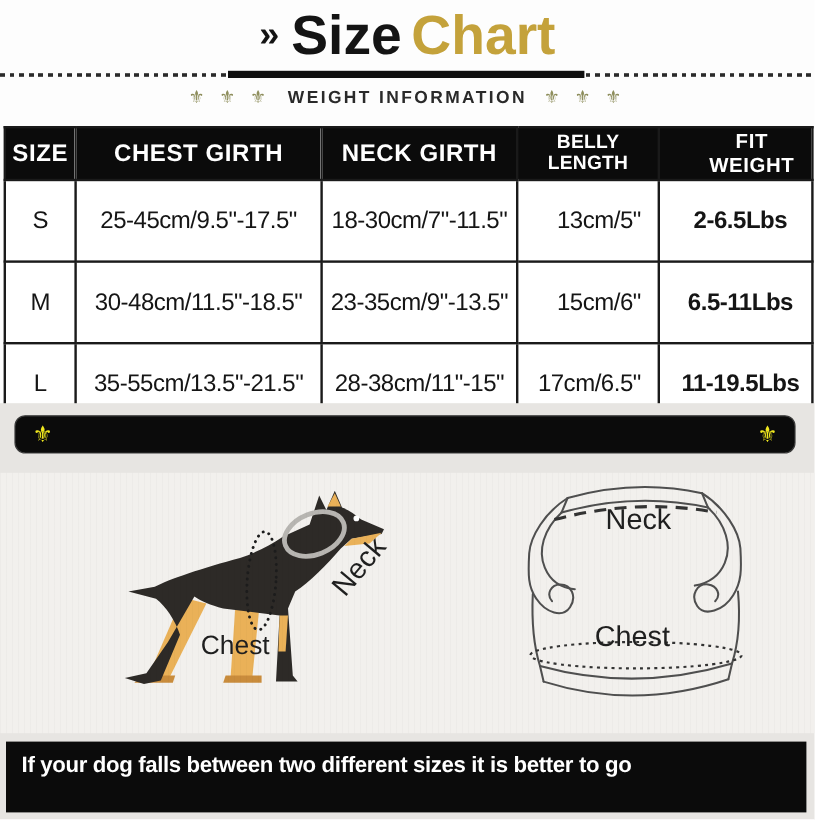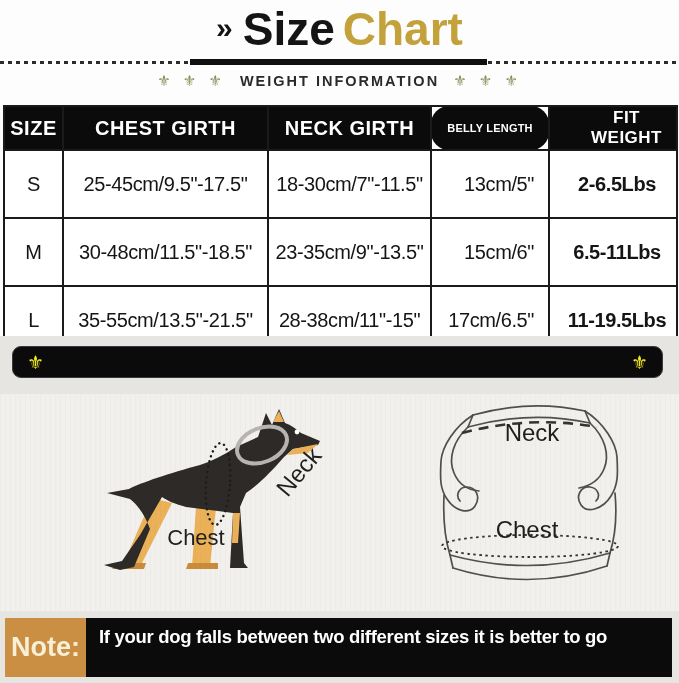--- a/index.html
+++ b/index.html
@@ -23,21 +23,21 @@
     font-size:14.5px;font-weight:bold;letter-spacing:2px;color:#2a2a2a;}
   .product-info .fleur{color:#8e8e5c;letter-spacing:4px;font-size:15px;font-weight:normal;}
   .product-info .pi-label{margin:0 8px;}
 
   
   .size-table{position:absolute;top:105px;left:3px;width:673px;border-collapse:collapse;
     table-layout:fixed;background:#fff;}
   .size-table th,.size-table td{border:2px solid #1a1a1a;text-align:center;overflow:hidden;}
   .size-table th{background:#0b0b0b;color:#fff;height:33px;font-weight:bold;letter-spacing:.5px;}
   .size-table th.h0,.size-table th.h1,.size-table th.h2{font-size:20px;}
-  .size-table th.h3{font-size:11px;letter-spacing:.2px;border-radius:18px;}
+  .size-table th.h3{font-size:16px;letter-spacing:.2px;}
   .size-table th.h4{font-size:17px;padding-left:28px;}
   .size-table td{height:64px;font-size:20px;letter-spacing:-0.4px;color:#151515;background:#fff;}
   .size-table td.c3{text-align:right;padding-right:14px;}
   .size-table td.c4{text-align:center;padding-left:9px;font-weight:bold;}
 
   
   .lower-bg{position:absolute;top:336px;left:0;width:679px;height:347px;background:#e7e5e2;}
 
   
   .banner{position:absolute;top:346px;left:12px;width:651px;height:32px;background:#0b0b0b;
@@ -183,19 +183,18 @@
         <path d="M270,158 L267,171"></path>
       </g>
       <path d="M122,38 Q190,20 257,32" stroke="#333" stroke-width="2.6" stroke-dasharray="10 7" fill="none"></path>
       <ellipse cx="190" cy="151" rx="88" ry="11" fill="none" stroke="#333" stroke-width="1.8" stroke-dasharray="2.5 3.5"></ellipse>
       <text x="192" y="46" font-size="24" text-anchor="middle">Neck</text>
       <text x="187" y="143" font-size="24" text-anchor="middle">Chest</text>
     </svg>
   </div>
 
   <div class="note">
-    <div class="note-label">Note:</div>
     <div class="note-body">
       <div>If your dog falls between two different sizes it is better to go</div>
     </div>
   </div>
 
 </div>
 
 </body></html>

